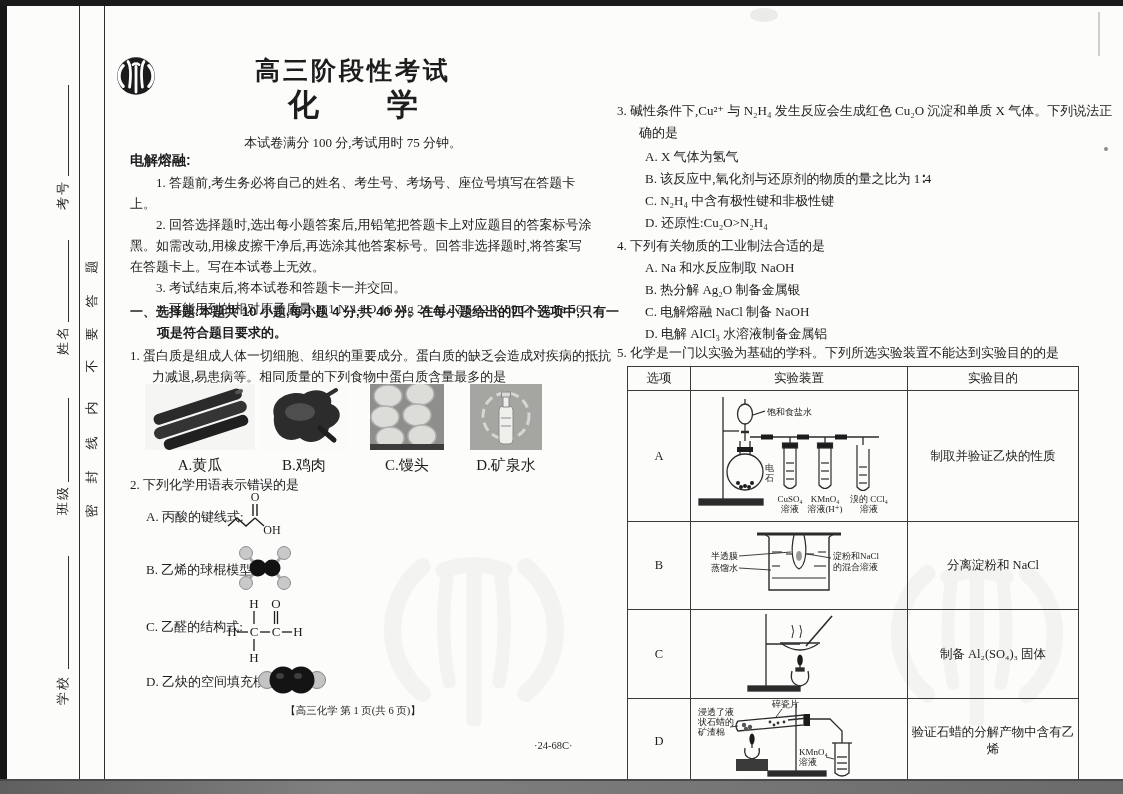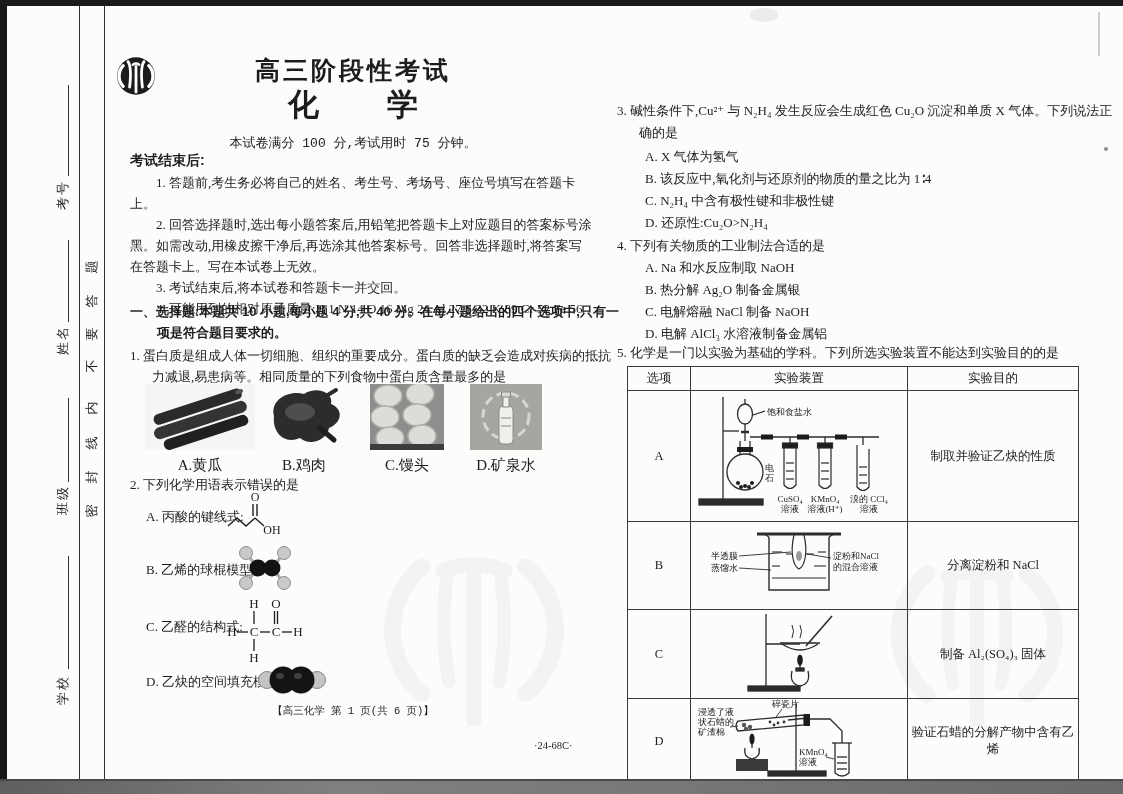--- a/index.html
+++ b/index.html
@@ -13,21 +13,21 @@
   .rule-v{width:1px;background:#2f2f2f;z-index:2;}
   .mark-light{background:#cfcfcf;z-index:2;}
   
   .vlabel{width:36px;height:14px;font-size:13px;text-align:center;line-height:14px;
           transform:rotate(-90deg);z-index:2;letter-spacing:2px;}
   .vline{width:1px;background:#333;z-index:2;}
   .sealchar{width:24px;height:24px;font-size:13px;line-height:24px;text-align:center;
             transform:rotate(-90deg);z-index:2;}
   
   .page{top:0;height:794px;z-index:1;}
-  .center{text-align:center;font-family:Liberation Mono, monospace;}
+  .center{text-align:center;}
   .title1{top:54px;left:0;width:100%;font-family:"Liberation Sans","DejaVu Sans",sans-serif;
           font-weight:bold;font-size:25px;letter-spacing:3px;}
   .title2{top:84px;left:0;width:100%;font-family:"Liberation Sans","DejaVu Sans",sans-serif;
           font-weight:bold;font-size:31px;letter-spacing:68px;padding-left:68px;box-sizing:border-box;}
   .info{top:134px;left:0;width:100%;font-size:13px;}
   .bold-h{font-family:"Liberation Sans","DejaVu Sans",sans-serif;font-weight:bold;}
   .body13{font-size:13px;line-height:21px;}
   .body13 p{margin:0;text-indent:2em;}
   .hang{padding-left:22px;text-indent:-22px;}
   .hang27{padding-left:27px;text-indent:-27px;}
@@ -108,21 +108,21 @@
         <path d="M 20,-36 Q 10,-22 16,28" stroke-width="7"></path>
         <line x1="0" y1="-24" x2="0" y2="40" stroke-width="7"></line>
         <path d="M -8,-28 Q 0,-34 8,-28" stroke-width="6"></path>
       </g>
     </svg>
 
     <div class="abs center title2">化学</div>
     <div class="abs center title1">高三阶段性考试</div>
     <div class="abs center info">本试卷满分 100 分,考试用时 75 分钟。</div>
 
-    <div class="abs bold-h" style="left:24px;top:152px;font-size:14px;">考试结束后:</div>
+    <div class="abs bold-h" style="left:24px;top:152px;font-size:14px;">电解熔融:</div>
 
     <div class="abs body13" style="left:24px;top:172px;width:462px;">
       <p>1. 答题前,考生务必将自己的姓名、考生号、考场号、座位号填写在答题卡上。</p>
       <p>2. 回答选择题时,选出每小题答案后,用铅笔把答题卡上对应题目的答案标号涂黑。如需改动,用橡皮擦干净后,再选涂其他答案标号。回答非选择题时,将答案写在答题卡上。写在本试卷上无效。</p>
       <p>3. 考试结束后,将本试卷和答题卡一并交回。</p>
       <p>4. 可能用到的相对原子质量:H 1  N 14  O 16  Mg 24  Al 27  S 32  K 39  Cr 52  Fe 56</p>
     </div>
 
     <div class="abs bold-h hang27" style="left:24px;top:301px;width:462px;font-size:13px;line-height:21px;">一、选择题:本题共 10 小题,每小题 4 分,共 40 分。在每小题给出的四个选项中,只有一项是符合题目要求的。</div>
 

